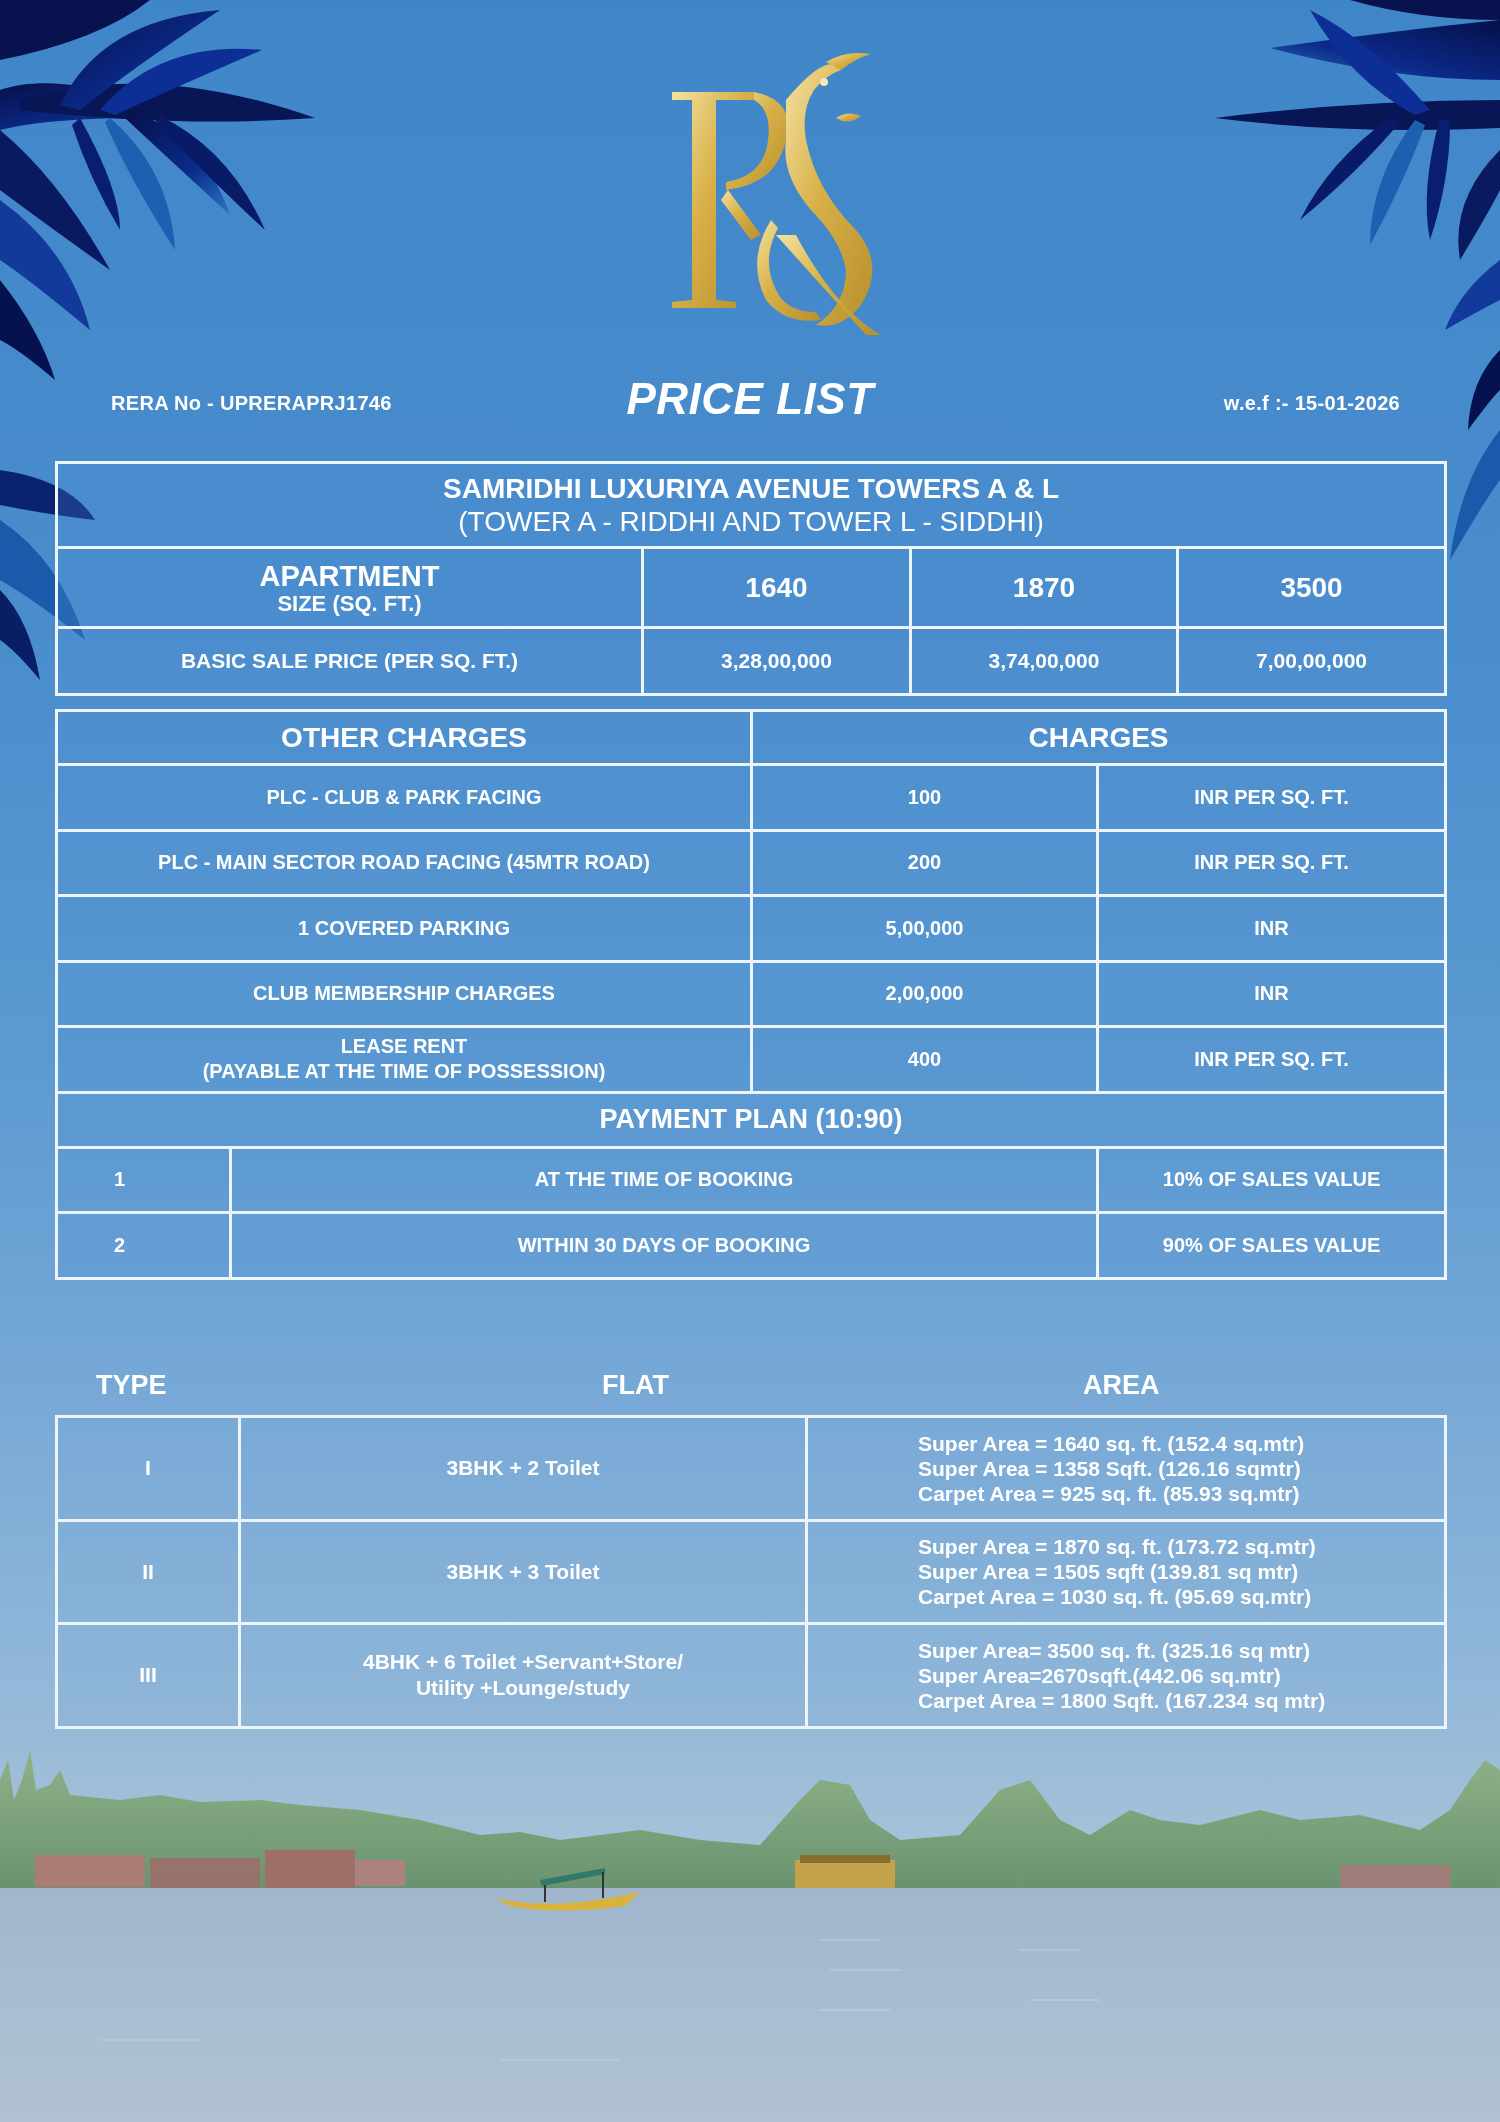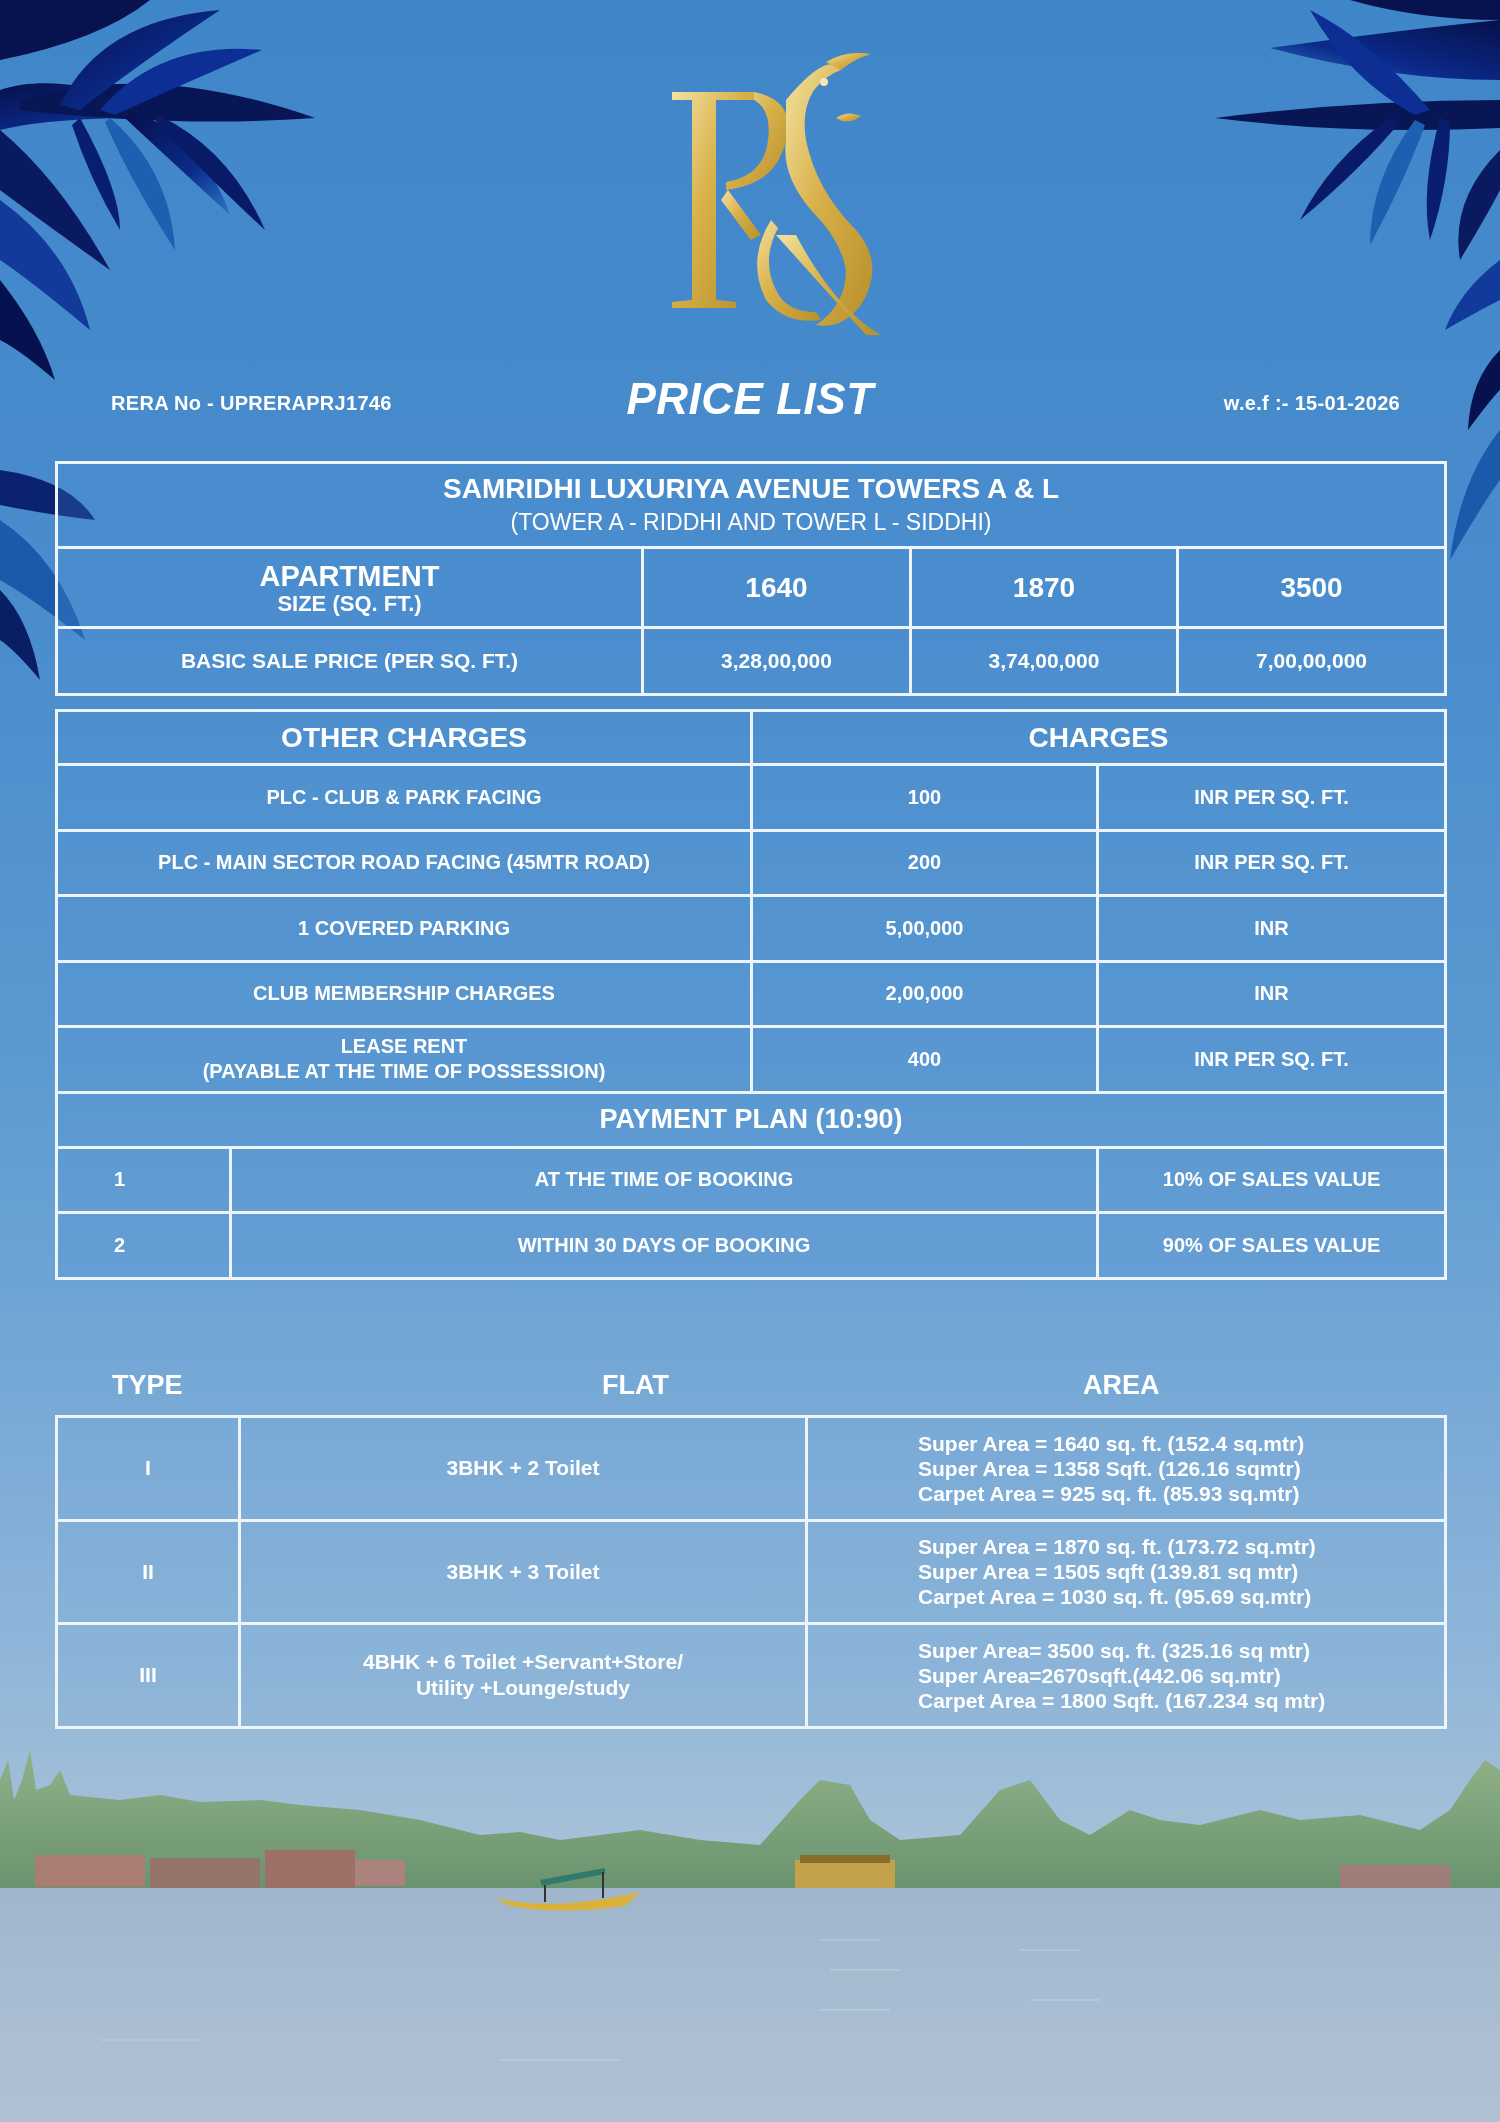--- a/index.html
+++ b/index.html
@@ -34,42 +34,42 @@
     table.grid td {
       border: 3px solid #eef4fb;
       text-align: center; vertical-align: middle;
       font-weight: 700; color: #fff;
     }
 
     
     #t1 { left: 55px; top: 433px; width: 1389px; margin-top: 28px; }
     #t1 .title-cell { height: 85px; }
     #t1 .title-1 { font-size: 28px; display: block; line-height: 34px; }
-    #t1 .title-2 { font-size: 23px; font-weight: 400; display: block; line-height: 32px; }
+    #t1 .title-2 { font-size: 28px; font-weight: 400; display: block; line-height: 32px; }
     #t1 .size-row td { height: 80px; }
     #t1 .apt-1 { display: block; font-size: 29px; line-height: 32px; }
     #t1 .apt-2 { display: block; font-size: 22px; line-height: 24px; }
     #t1 .size-val { font-size: 28px; }
     #t1 .price-row td { height: 67px; font-size: 21px; }
 
     
     #t2 { left: 55px; top: 709px; width: 1389px; }
     #t2 td { font-size: 20px; margin-top: 12px; }
     #t2 .hdr td { height: 54px; font-size: 28px; }
     #t2 .crow td { height: 65.5px; }
     #t2 .two-line { line-height: 25px; }
     #t2 .pp-title td { height: 55px; font-size: 27px; }
     #t2 .pp-hdr td { height: 65px; font-size: 28px; }
     #t2 .pp-hdr td.sno { text-align: left; padding-left: 16px; }
     #t2 .pp-row td { height: 65.5px; font-size: 20px; }
     #t2 .pp-row td.sno-val { text-align: left; padding-left: 56px; }
 
     
     .type-hdr { position: absolute; top: 1370px; font-size: 27px; font-weight: 700; }
-    .type-hdr.type { left: 112px; }
+    .type-hdr.type { left: 96px; }
     .type-hdr.flat { left: 602px; }
     .type-hdr.area { left: 1083px; }
 
     
     #t3 { left: 55px; top: 1415px; width: 1389px; background: rgba(120, 170, 215, 0.2); }
     #t3 td { height: 103.5px; font-size: 21px; }
     #t3 td.area { text-align: left; padding-left: 110px; font-size: 21px; line-height: 25px; }
     #t3 td.area span { display: block; }
     #t3 .flat-text { line-height: 26px; }
 

